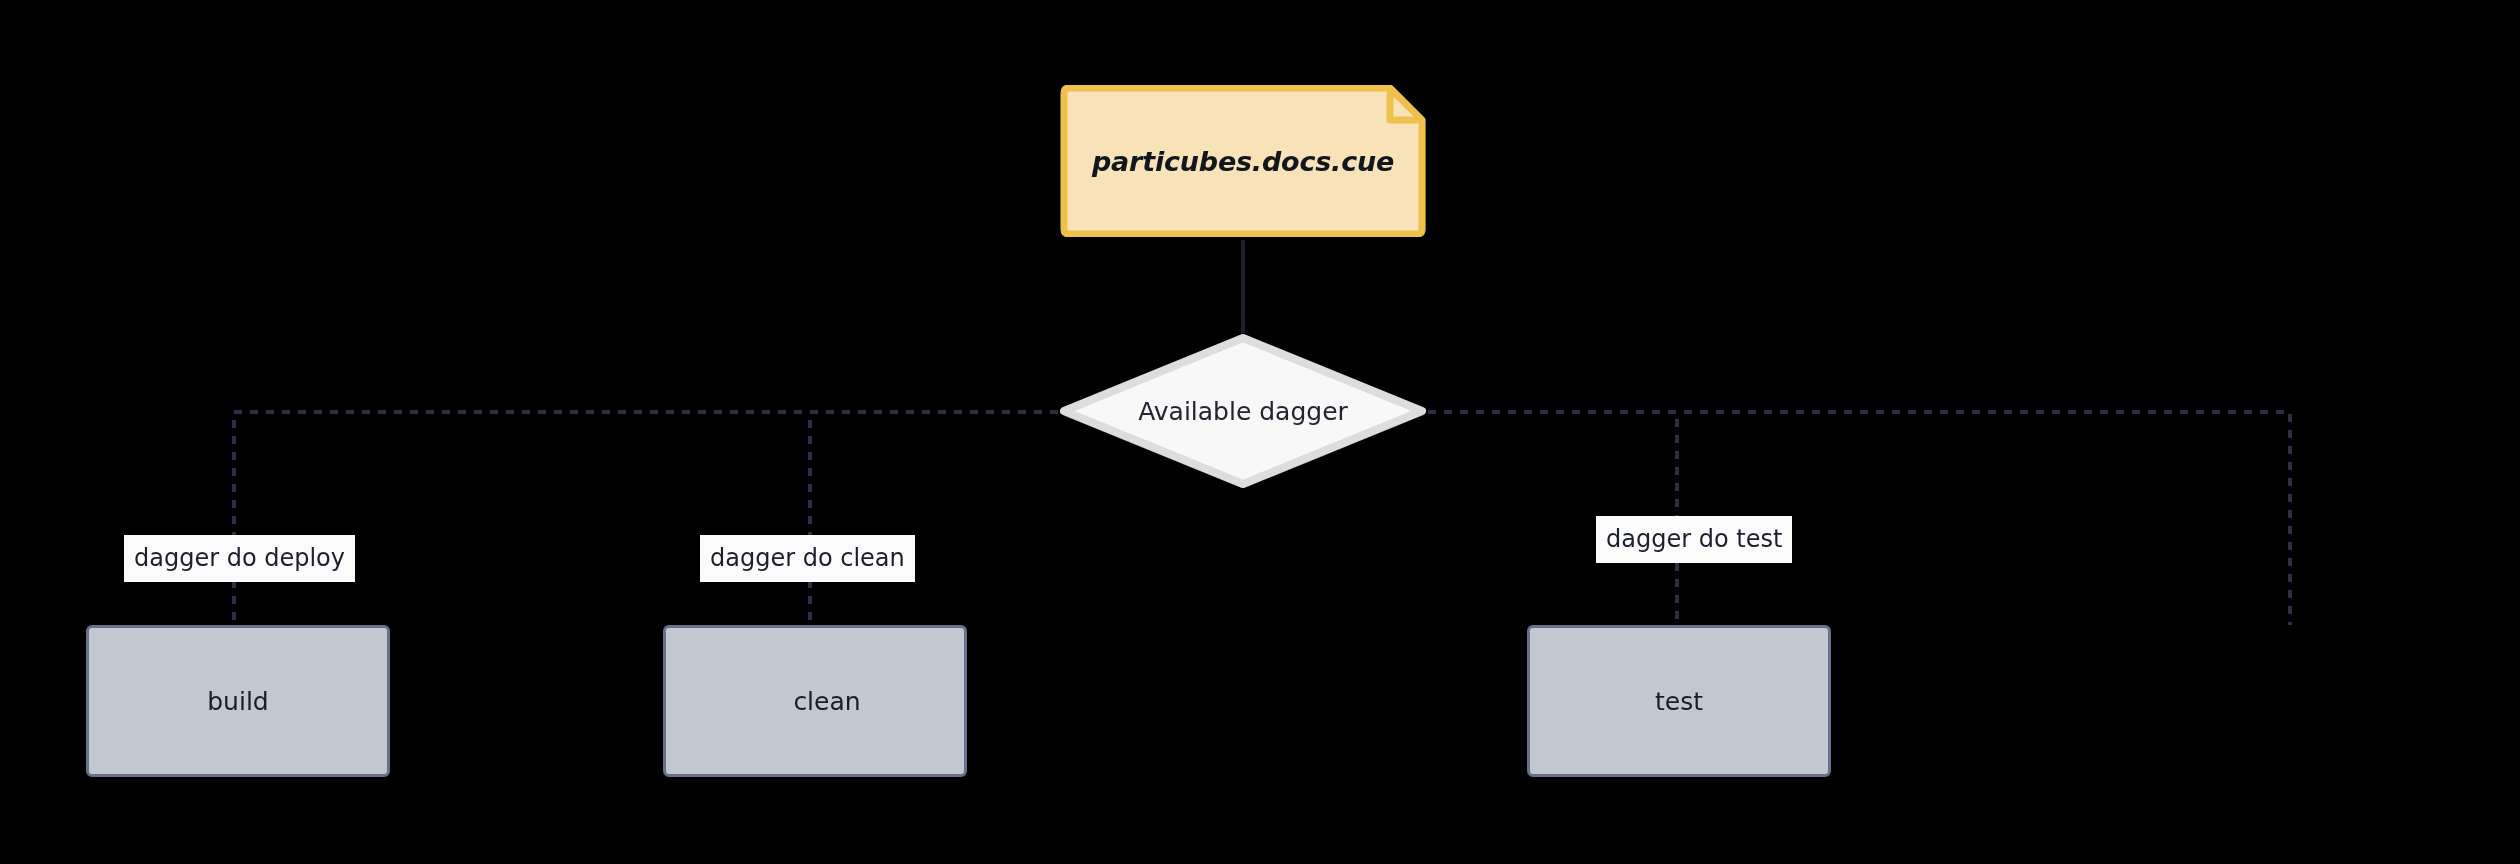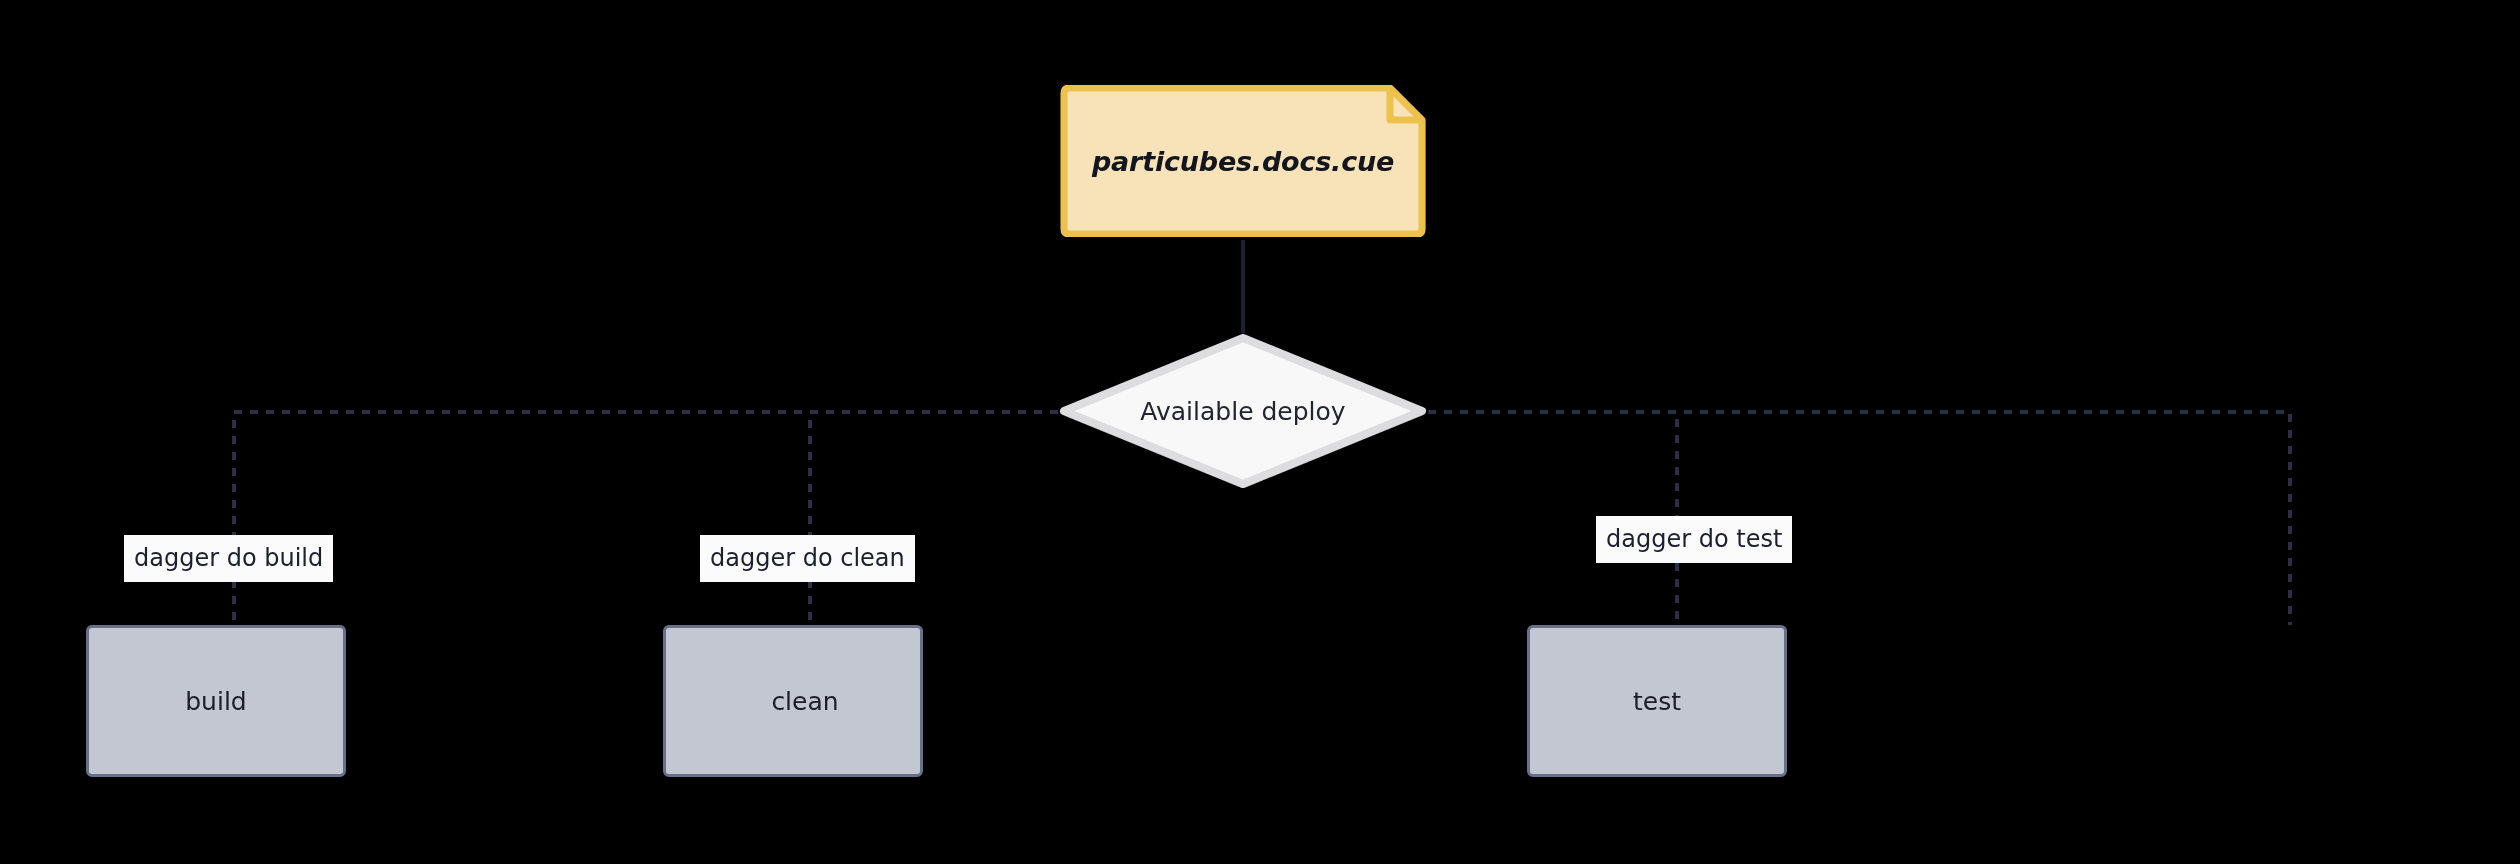--- a/index.html
+++ b/index.html
@@ -84,21 +84,21 @@
     align-items: center;
     justify-content: center;
     font-size: 25px;
     color: #222430;
     white-space: nowrap;
   }
 
   
   .action-node {
     position: absolute;
-    width: 260px;
+    width: 304px;
     height: 152px;
     box-sizing: border-box;
     background: #c2c7d2;
     border: 3px solid #68718a;
     border-radius: 6px;
     display: flex;
     align-items: center;
     justify-content: center;
     box-shadow: 2px 3px 3px rgba(0,0,0,0.45);
   }
@@ -157,24 +157,24 @@
     <svg class="diamond-shape" viewBox="0 0 370 156" width="370" height="156" xmlns="http://www.w3.org/2000/svg" preserveAspectRatio="none">
       <defs>
         <filter id="dshadow" x="-20%" y="-20%" width="150%" height="150%">
           <feDropShadow dx="3" dy="4" stdDeviation="2.5" flood-color="#000000" flood-opacity="0.5"></feDropShadow>
         </filter>
       </defs>
       <g filter="url(#dshadow)">
         <path d="M 185 5 L 364 78 L 185 151 L 6 78 Z" fill="#f8f8f8" stroke="#dddddf" stroke-width="8" stroke-linejoin="round"></path>
       </g>
     </svg>
-    <div class="diamond-label">Available deploy</div>
+    <div class="diamond-label">Available dagger</div>
   </div>
 
-  <div class="edge-label" style="left:124px; top:535px;">dagger do build</div>
+  <div class="edge-label" style="left:124px; top:535px;">dagger do deploy</div>
 
   <div class="edge-label" style="left:700px; top:535px;">dagger do clean</div>
 
   <div class="edge-label" style="left:1596px; top:516px;">dagger do test</div>
 
 
   <div class="action-node" style="left:86px; top:625px;">
     <span class="action-label">build</span>
   </div>
 

